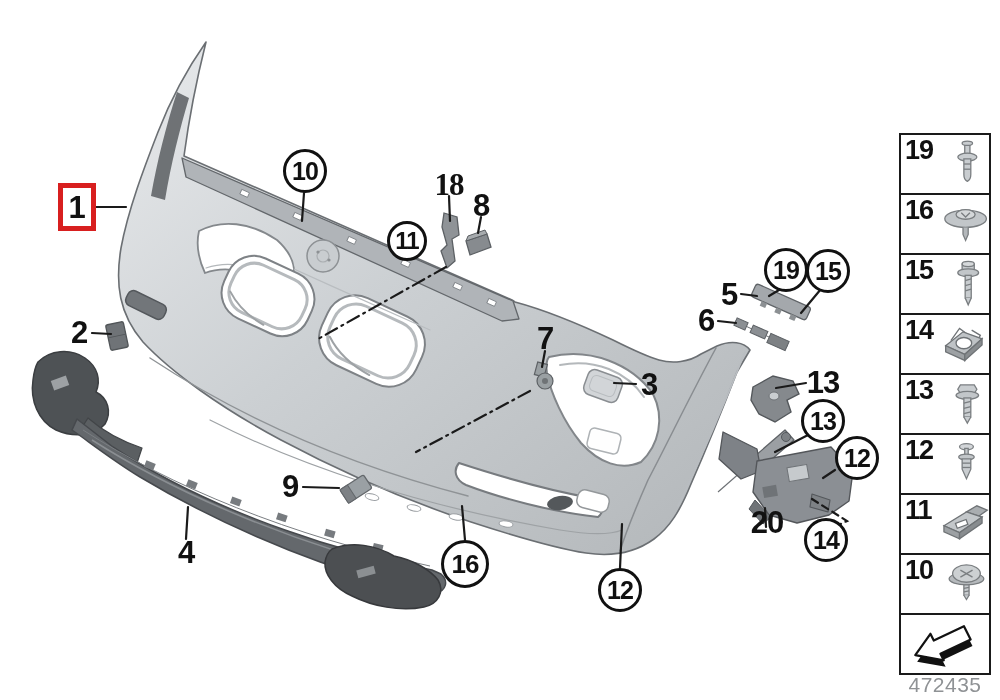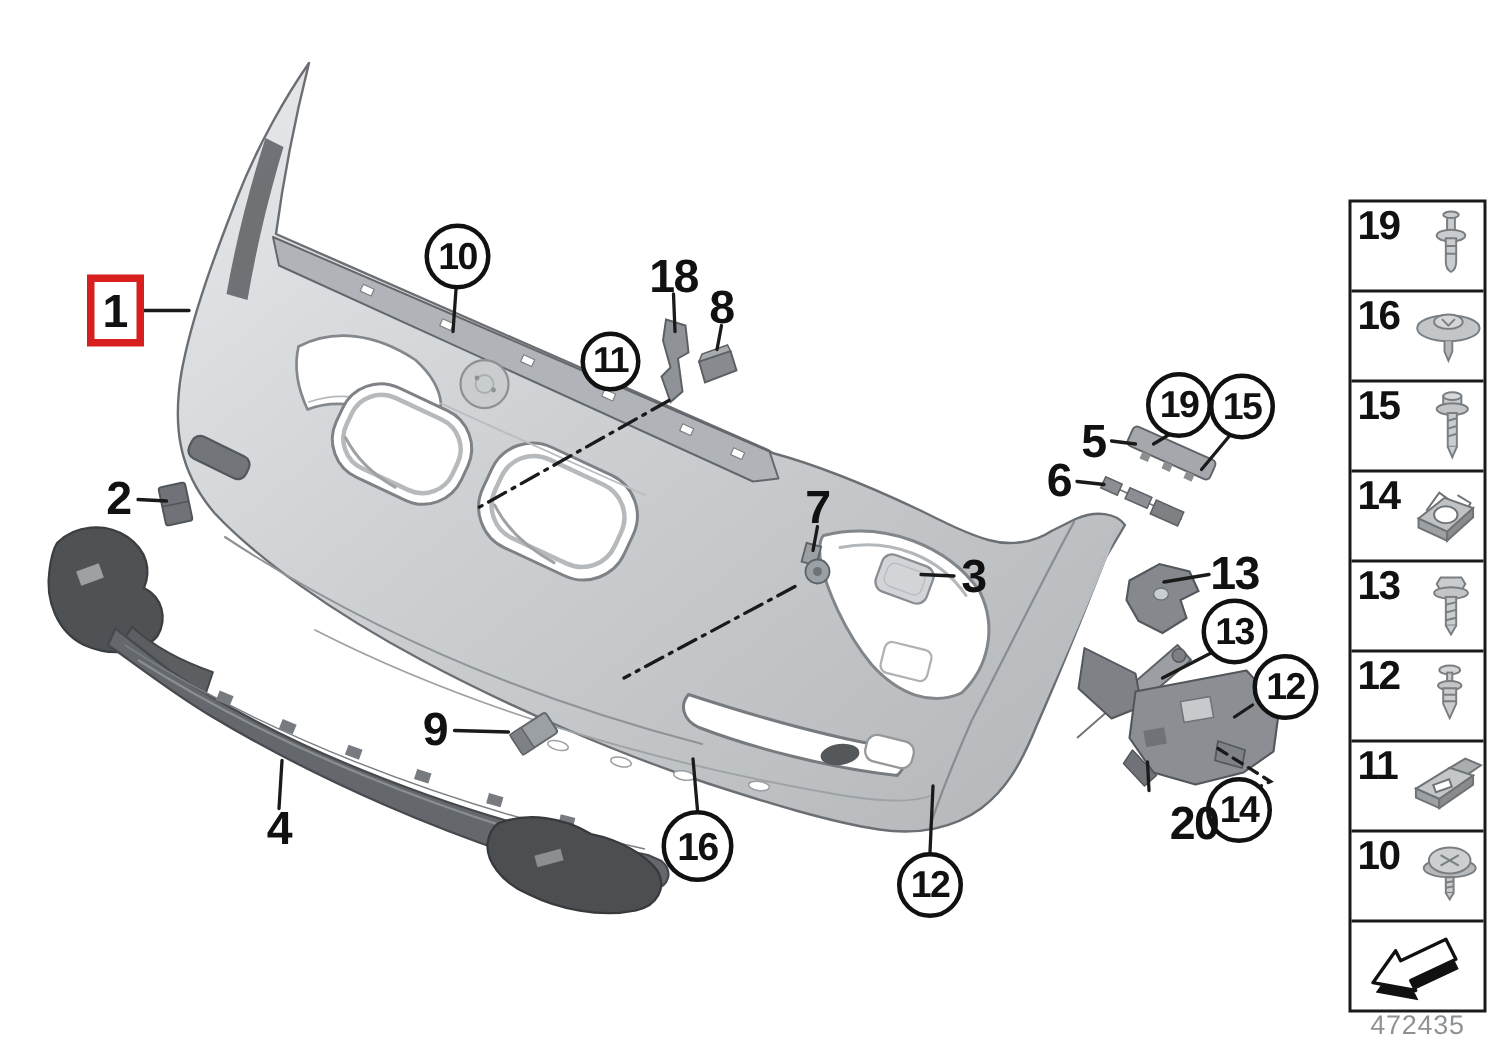--- a/index.html
+++ b/index.html
@@ -22,21 +22,21 @@
 
   .legend { position:absolute; left:899px; top:133px; width:92px; background:#fff;
             border:2px solid #1a1a1a; box-sizing:border-box; z-index:4; }
   .legend .cell { position:relative; height:58px; border-bottom:2px solid #1a1a1a; cursor:pointer; }
   .legend .cell:last-child { border-bottom:none; }
   .cell-num { position:absolute; top:0px; left:4px; font-size:27px; font-weight:bold;
               letter-spacing:-1px; color:#111; }
   .cell-icon { position:absolute; right:0px; top:2px; }
   .arrow-cell .cell-icon { position:absolute; left:3px; top:3px; }
   .diagram-number { position:absolute; left:899px; top:673px; width:92px; text-align:center;
-                    font-size:18px; color:#8f9295; letter-spacing:0.5px; }
+                    font-size:21px; color:#8f9295; letter-spacing:0.5px; }
 </style>
 </head>
 <body>
 
 <div class="stage">
 
   <svg class="art" viewBox="0 0 1000 700">
     <defs>
       <linearGradient id="gBody" x1="0" y1="0" x2="1" y2="1">
         <stop offset="0" stop-color="#e8eaec"></stop>
@@ -238,23 +238,23 @@
   <div class="callout co-plain" style="left:290px; top:486px;">9</div>
   <div class="callout co-circle" style="left:305px; top:171px;">10</div>
   <div class="callout co-circle co-sm" style="left:407px; top:241px;">11</div>
   <div class="callout co-circle" style="left:857px; top:458px;">12</div>
   <div class="callout co-circle" style="left:620px; top:590px;">12</div>
   <div class="callout co-circle" style="left:823px; top:421px;">13</div>
   <div class="callout co-circle" style="left:826px; top:540px;">14</div>
   <div class="callout co-circle" style="left:828px; top:271px;">15</div>
   <div class="callout co-circle co-lg" style="left:465px; top:564px;">16</div>
   <div class="callout co-plain" style="left:823px; top:382px;">13</div>
-  <div class="callout co-plain" style="left:449px; top:184px;">18</div>
+  <div class="callout co-plain" style="left:449px; top:184px;font-family:Liberation Serif, serif;">18</div>
   <div class="callout co-circle" style="left:786px; top:270px;">19</div>
-  <div class="callout co-plain" style="left:767px; top:549px;margin-left:29px;">20</div>
+  <div class="callout co-plain" style="left:767px; top:522px;">20</div>
 
   <div class="legend">
 
     <div class="cell">
       <span class="cell-num">19</span>
       <svg class="cell-icon" width="52" height="54" viewBox="0 0 60 56">
         <g stroke="#7a7e81" fill="#c9cdd0" stroke-width="1.5">
           <rect x="32" y="4" width="6" height="12"></rect>
           <ellipse cx="35" cy="4" rx="6" ry="2.5"></ellipse>
           <ellipse cx="35" cy="20" rx="11" ry="4.5"></ellipse>

